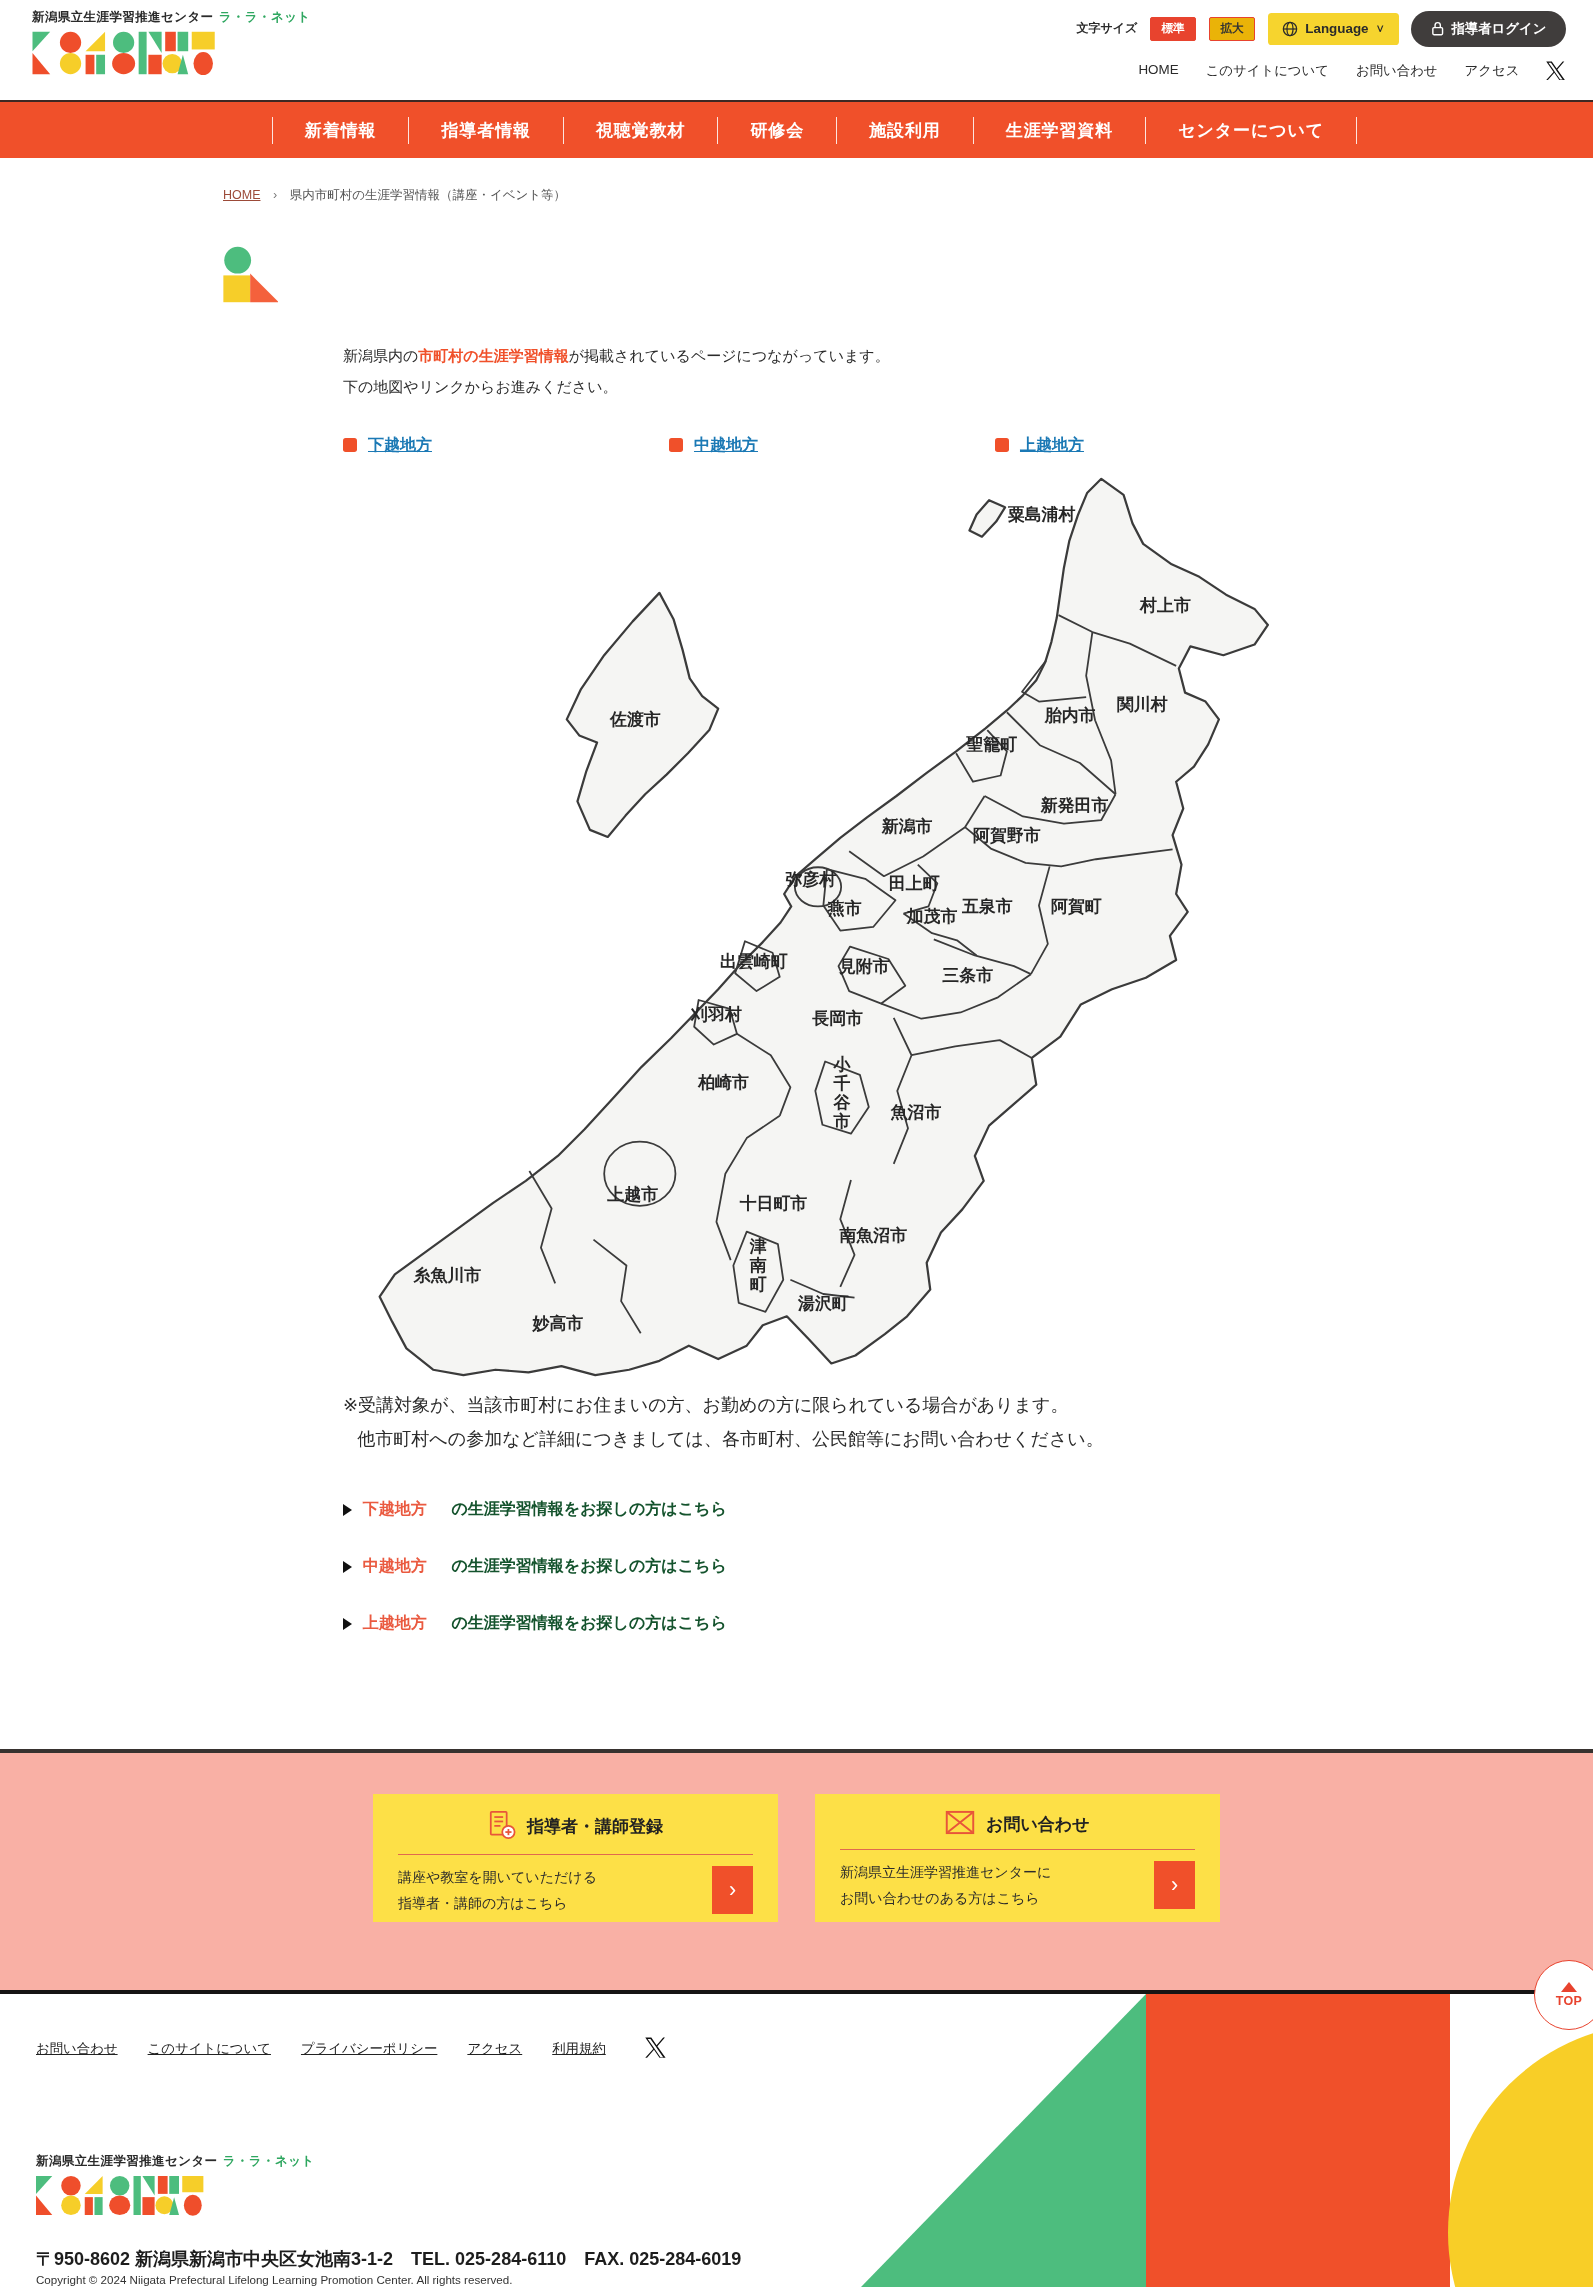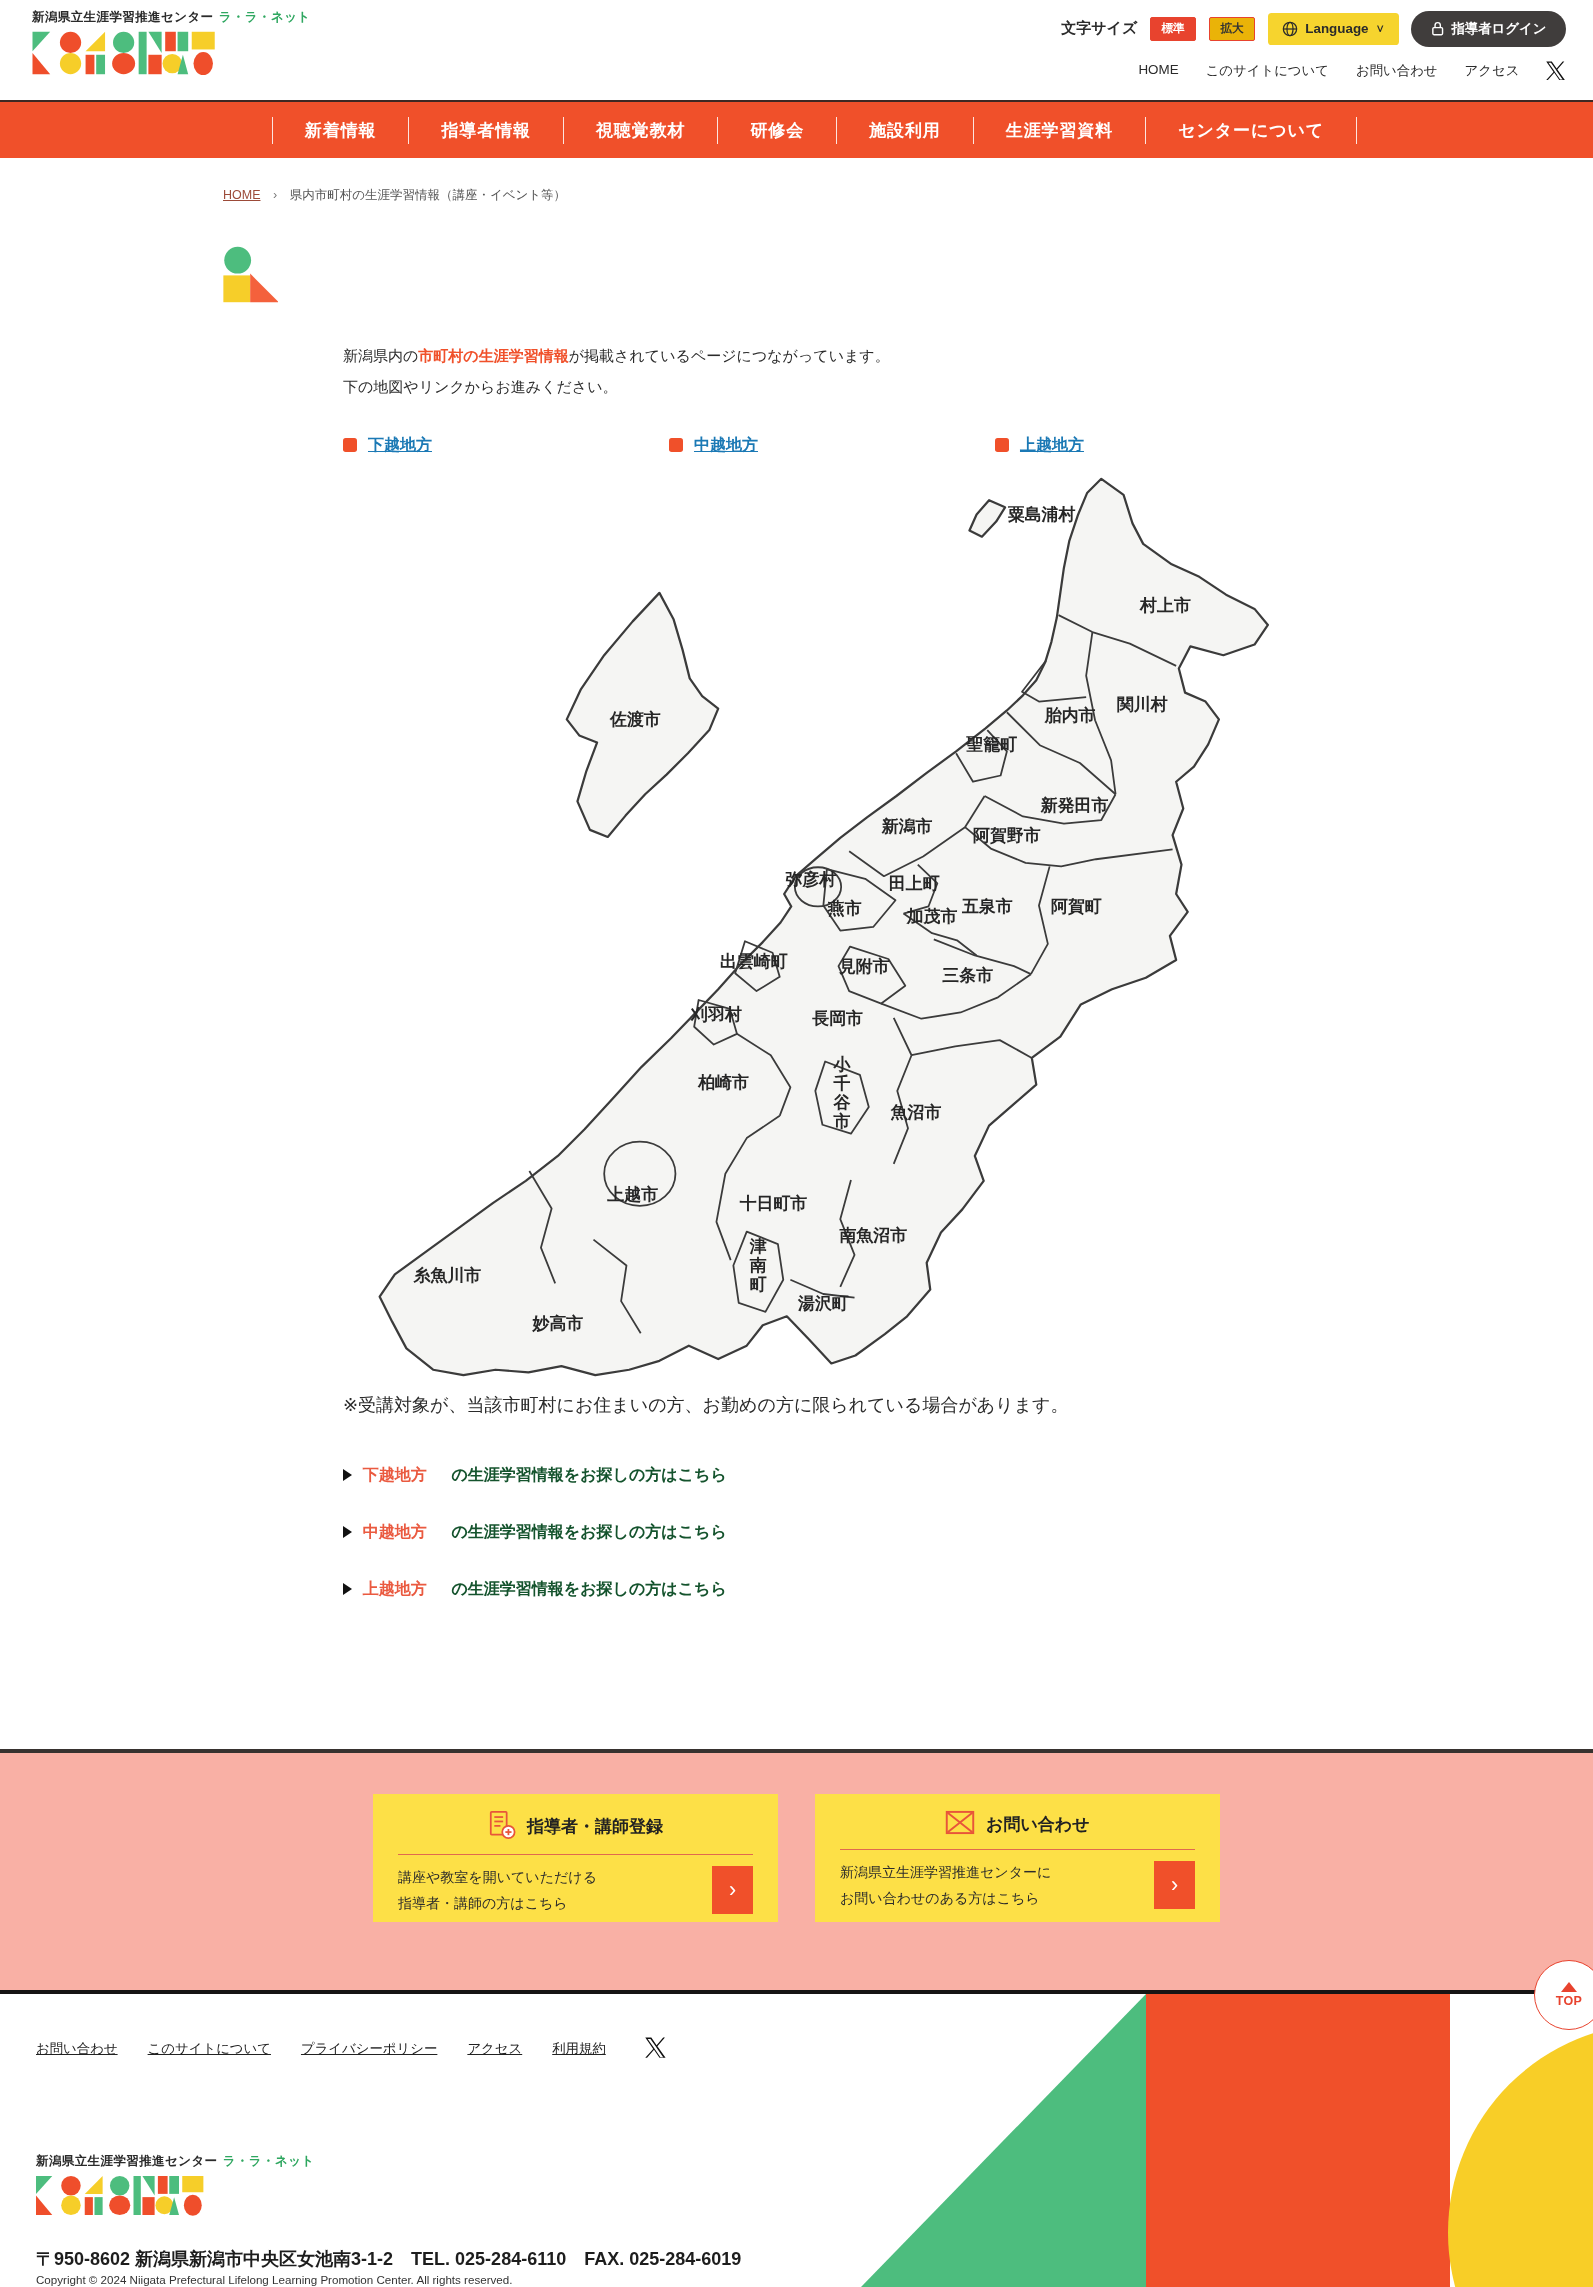--- a/index.html
+++ b/index.html
@@ -9,21 +9,21 @@
     font-family:"Liberation Sans","DejaVu Sans",sans-serif; color:#2b2b2b;
   }
   
   .header { height:100px; position:relative; background:#fff; }
   .logo-block { position:absolute; left:32px; top:9px; cursor:pointer; }
   .logo-small { font-size:12.5px; font-weight:bold; color:#2b2b2b; letter-spacing:0.4px; }
   .logo-small .brand { color:#2FA760; margin-left:5.3px; }
   .logo-mark { display:block; margin-top:3.6px; }
   .header-right { position:absolute; right:27px; top:10.7px; text-align:right; }
   .header-controls { display:flex; align-items:center; gap:12.5px; justify-content:flex-end; }
-  .fs-label { font-size:15px; font-weight:bold; color:#2b2b2b; }
+  .fs-label { font-size:12px; font-weight:bold; color:#2b2b2b; }
   .pill { display:inline-flex; align-items:center; justify-content:center; font-size:11.6px; font-weight:bold;
           border-radius:2px; padding:3.6px 10.7px; cursor:pointer; }
   .pill.standard { background:#E8432E; color:#fff; border:0.9px solid #E8432E; }
   .pill.large { background:#eab308; color:#333; border:0.9px solid #E8432E; }
   .lang-btn { display:inline-flex; align-items:center; gap:7.1px; background:#F6D42E; border:none;
               font-size:13.4px; font-weight:bold; color:#2b2b2b; padding:8px 14.3px; border-radius:3.6px; cursor:pointer; }
   .lang-caret { font-size:10.7px; color:#2b2b2b; }
   .login-btn { display:inline-flex; align-items:center; gap:7.1px; background:#403D3C; color:#fff; border:none;
                font-size:13.4px; font-weight:bold; padding:9px 19.6px; border-radius:18.7px; cursor:pointer; }
   .quick-links { display:flex; gap:27px; align-items:center; justify-content:flex-end; margin-top:14.3px; }
@@ -276,20 +276,21 @@
         <text x="134" y="912">糸魚川市</text>
         <text x="258" y="966">妙高市</text>
         <text><tspan x="483" y="880">津</tspan><tspan x="483" y="901">南</tspan><tspan x="483" y="922">町</tspan></text>
         <text x="556" y="944">湯沢町</text>
       </g>
   </svg>
 </div>
 
 <div class="notes" id="notes-slot">
     <div>※受講対象が、当該市町村にお住まいの方、お勤めの方に限られている場合があります。</div>
+    <div>他市町村への参加など詳細につきましては、各市町村、公民館等にお問い合わせください。</div>
   </div>
 
 <div class="searches" id="searches-slot">
     <div class="search-row">
       <span class="tri"></span>
       <span class="region">下越地方</span>
       <span class="suffix">の生涯学習情報をお探しの方はこちら</span>
     </div>
     <div class="search-row">
       <span class="tri"></span>

